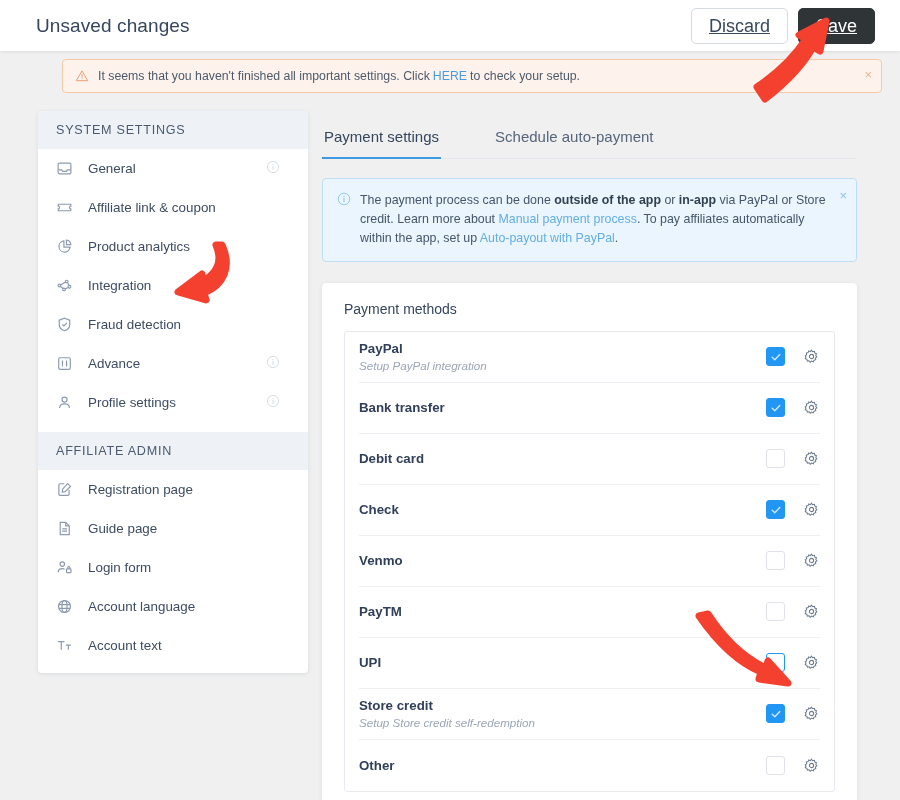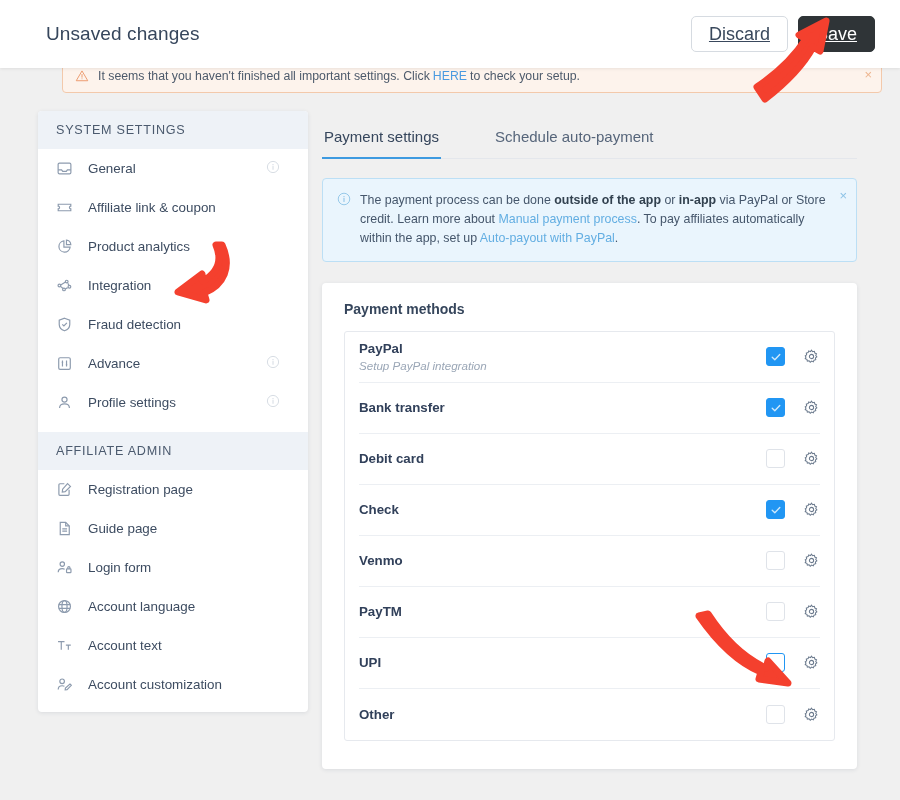--- a/index.html
+++ b/index.html
@@ -7,24 +7,24 @@
     width: 900px; height: 800px;
     background: #f0f0f0;
     font-family: "Liberation Sans", sans-serif;
     color: #2f3b4a;
     overflow: hidden;
   }
   .page { position: relative; width: 900px; height: 800px; }
 
   
   .topbar {
-    position: absolute; left: 0; top: 0; width: 900px; height: 68px;
+    position: absolute; left: 0; top: 0; width: 900px; height: 51px;
     background: #ffffff;
     display: flex; align-items: center; justify-content: space-between;
-    padding: 0 25px 0 46px;
+    padding: 0 25px 0 36px;
     box-shadow: 0 1px 3px rgba(0,0,0,0.08);
     z-index: 5;
   }
   .topbar-title { font-size: 19px; font-weight: 400; color: #36465c; letter-spacing: .1px; }
   .topbar-actions { display: flex; align-items: center; gap: 10px; }
   .btn {
     font-family: "Liberation Sans", sans-serif;
     font-size: 18px; border-radius: 5px; cursor: pointer;
     padding: 8px 17px; line-height: 1; text-decoration: underline;
   }
@@ -95,21 +95,21 @@
   .info b { font-weight: 700; color: #32414f; }
   .info .link { color: #63aee2; }
   .info .x { position: absolute; right: 9px; top: 7px; color: #8cc2e6; font-size: 13px; cursor: pointer; }
   .info .i-ic { flex: none; margin-top: 1px; }
 
   .card {
     margin-top: 21px; background: #fff; border-radius: 4px;
     box-shadow: 0 1px 4px rgba(30,50,80,0.10);
     padding: 18px 22px 28px;
   }
-  .card-title { font-size: 14px; font-weight: 700; color: #36465c; margin-bottom: 14px; }
+  .card-title { font-size: 14px; font-weight: 400; color: #36465c; margin-bottom: 14px; }
   .methods { border: 1px solid #e6e9ee; border-radius: 3px; padding: 0 14px; }
   .m-row {
     display: flex; align-items: center; min-height: 51px;
     border-bottom: 1px solid #eceff3; padding: 8px 0;
   }
   .m-row:last-child { border-bottom: none; justify-content: space-between; }
   .m-text { flex: 1; }
   .m-name { font-size: 13.3px; font-weight: 700; color: #31405a; }
   .m-sub { font-size: 11.6px; font-style: italic; color: #9aa6b6; margin-top: 3px; }
   .cb {
@@ -296,30 +296,20 @@
     <div class="nav-item">
       <span class="ic">
           <svg width="17" height="17" viewBox="0 0 20 20">
             <path d="M2.4 5.4h7.6M6.2 5.4v9.6"></path>
             <path d="M11.6 9.6h5.8M14.5 9.6v5.4"></path>
           </svg>
         </span>
       <span class="lbl">Account text</span>
     </div>
 
-    <div class="nav-item">
-      <span class="ic">
-          <svg width="17" height="17" viewBox="0 0 20 20">
-            <circle cx="7.2" cy="6.2" r="2.7"></circle>
-            <path d="M2.6 15.8c0-2.8 2.2-4.3 4.6-4.3 1 0 1.9.2 2.7.6"></path>
-            <path d="M16.4 9.4 18 11l-5 5-2.2.3.3-2.2z"></path>
-          </svg>
-        </span>
-      <span class="lbl">Account customization</span>
-    </div>
   </div>
 
   <div class="main">
 
     <div class="tabs">
       <div class="tab active">Payment settings</div>
       <div class="tab">Schedule auto-payment</div>
     </div>
 
     <div class="info">
@@ -435,20 +425,37 @@
           </div>
           <div class="cb focus"></div>
           <div class="gear">
               <svg width="17" height="17" viewBox="0 0 20 20" fill="none" stroke="#6b7a8d" stroke-width="1.2">
                 <circle cx="10" cy="10" r="2.5"></circle>
                 <path d="M10 2.6l1.3 1.7 2.1-.4.5 2.1 2 .7-.9 2 1.3 1.7-1.7 1.3.4 2.1-2.1.5-.7 2-2-.9-1.7 1.3-1.3-1.7-2.1.4-.5-2.1-2-.7.9-2L2.6 9.3l1.7-1.3-.4-2.1 2.1-.5.7-2 2 .9z"></path>
               </svg>
             </div>
         </div>
 
+        <div class="m-row">
+          <div class="m-text">
+            <div class="m-name">Store credit</div>
+            <div class="m-sub">Setup Store credit self-redemption</div>
+          </div>
+          <div class="cb on">
+              <svg class="tick" width="12" height="12" viewBox="0 0 14 14">
+                <path d="M2.6 7.4 5.6 10.2 11.4 4.2" fill="none" stroke="#cfe9fb" stroke-width="1.6" stroke-linecap="round" stroke-linejoin="round"></path>
+              </svg>
+            </div>
+          <div class="gear">
+              <svg width="17" height="17" viewBox="0 0 20 20" fill="none" stroke="#6b7a8d" stroke-width="1.2">
+                <circle cx="10" cy="10" r="2.5"></circle>
+                <path d="M10 2.6l1.3 1.7 2.1-.4.5 2.1 2 .7-.9 2 1.3 1.7-1.7 1.3.4 2.1-2.1.5-.7 2-2-.9-1.7 1.3-1.3-1.7-2.1.4-.5-2.1-2-.7.9-2L2.6 9.3l1.7-1.3-.4-2.1 2.1-.5.7-2 2 .9z"></path>
+              </svg>
+            </div>
+        </div>
 
         <div class="m-row">
           <div class="m-text">
             <div class="m-name">Other</div>
           </div>
           <div class="cb off"></div>
           <div class="gear">
               <svg width="17" height="17" viewBox="0 0 20 20" fill="none" stroke="#6b7a8d" stroke-width="1.2">
                 <circle cx="10" cy="10" r="2.5"></circle>
                 <path d="M10 2.6l1.3 1.7 2.1-.4.5 2.1 2 .7-.9 2 1.3 1.7-1.7 1.3.4 2.1-2.1.5-.7 2-2-.9-1.7 1.3-1.3-1.7-2.1.4-.5-2.1-2-.7.9-2L2.6 9.3l1.7-1.3-.4-2.1 2.1-.5.7-2 2 .9z"></path>

